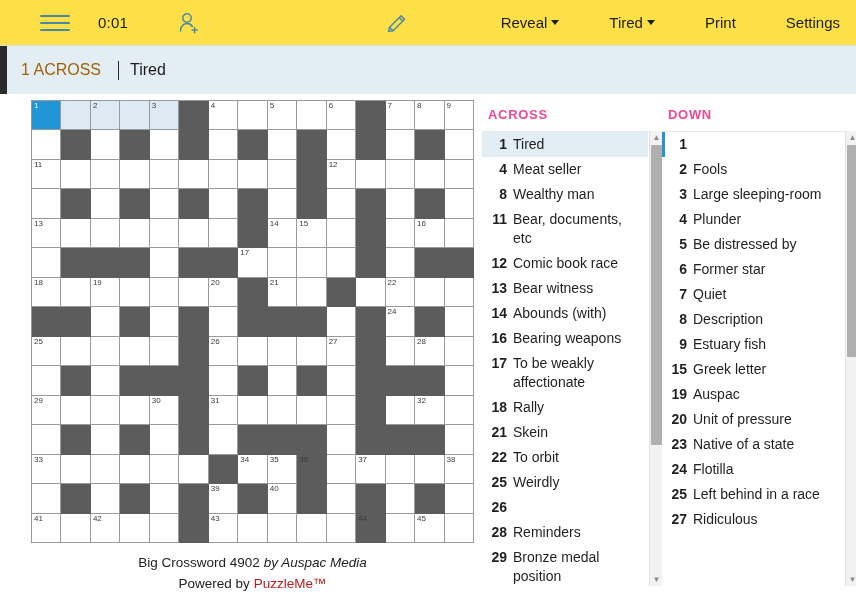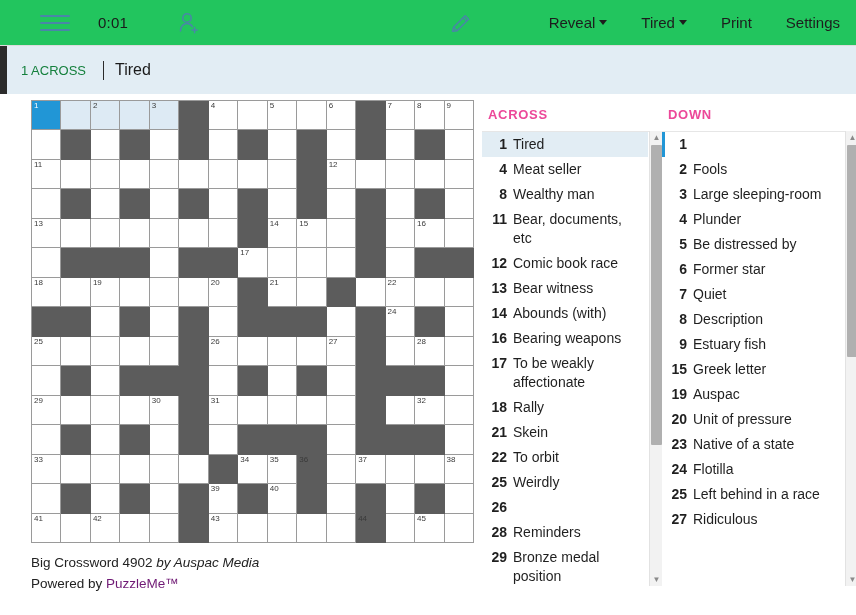--- a/index.html
+++ b/index.html
@@ -8,26 +8,26 @@
     font-family: "Liberation Sans", sans-serif;
     background: #ffffff;
     overflow: hidden;
   }
 
   
   .toolbar {
     height: 46px;
     display: flex;
     align-items: center;
-    background: #22c55e;
+    background: #fde047;
     border-bottom: 1px solid #dcdcdc;
     padding: 0 16px;
   }
   .tb-left { display: flex; align-items: center; }
-  .tb-right { display: flex; align-items: center; margin-left: auto; }
+  .tb-right { display: flex; align-items: center; margin-left: auto; gap: 16px; }
 
   .hamburger {
     width: 30px; height: 22px;
     display: flex; flex-direction: column; justify-content: space-between;
     padding: 3px 0;
     margin-left: 24px;
     cursor: pointer;
   }
   .hamburger span {
     display: block; height: 2px; width: 100%;
@@ -57,21 +57,21 @@
   }
 
   
   .cluebar {
     height: 48px;
     background: #e2edf4;
     border-left: 7px solid #2b2b2b;
     display: flex; align-items: center;
     padding-left: 14px;
   }
-  .cluebar .num { font-size: 13px; color: #15803d; }
+  .cluebar .num { font-size: 16px; color: #a16207; }
   .cluebar .sep {
     width: 1px; height: 19px; background: #2b2b2b;
     margin: 0 11px 0 17px;
   }
   .cluebar .txt { font-size: 16px; color: #1a1a1a; }
 
   
   .main {
     display: flex;
     height: 521px;
@@ -102,27 +102,27 @@
   .cell.hl { background: #ddeaf4; }
   .cell.cur { background: #2196d6; }
   .cell .n {
     position: absolute; top: 0px; left: 2px;
     font-size: 8px; color: #3a3a3a; line-height: 10px;
     font-family: "Liberation Sans", sans-serif;
   }
   .cell.cur .n { color: #ffffff; }
 
   .caption {
-    text-align: left;
+    text-align: center;
     margin-top: 9px;
     font-size: 13.5px; color: #222;
     line-height: 21px;
   }
   .caption em { font-style: italic; }
-  .caption .brand { color: #701a75; }
+  .caption .brand { color: #b91c1c; }
 
   
   .clues {
     display: flex;
     flex: 1;
     padding-left: 8px;
   }
   .cluecol { width: 180px; position: relative; }
   .cluecol.down { width: 196px; }
   .cluecol h3 {

